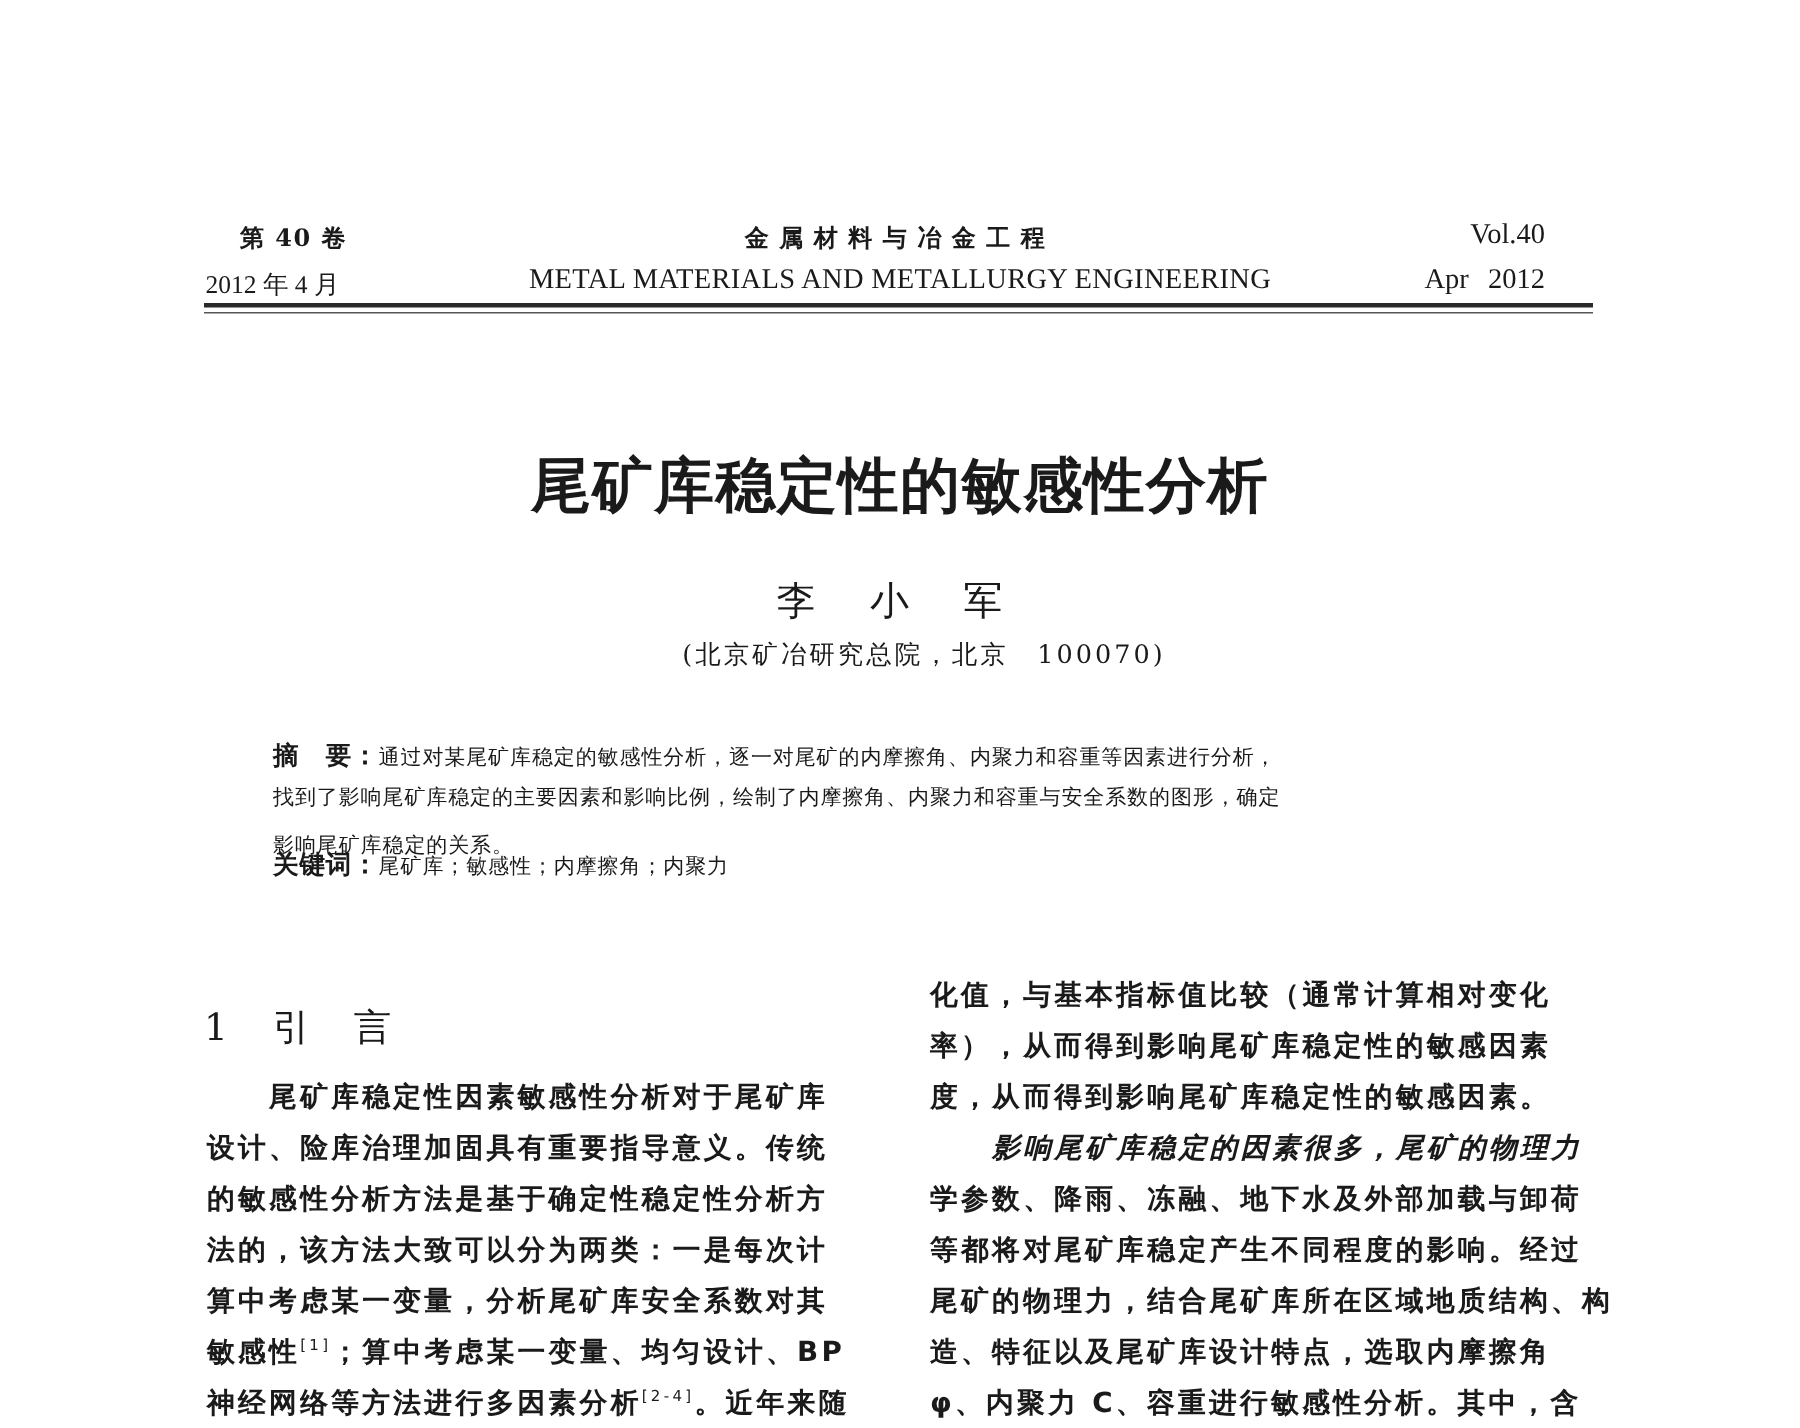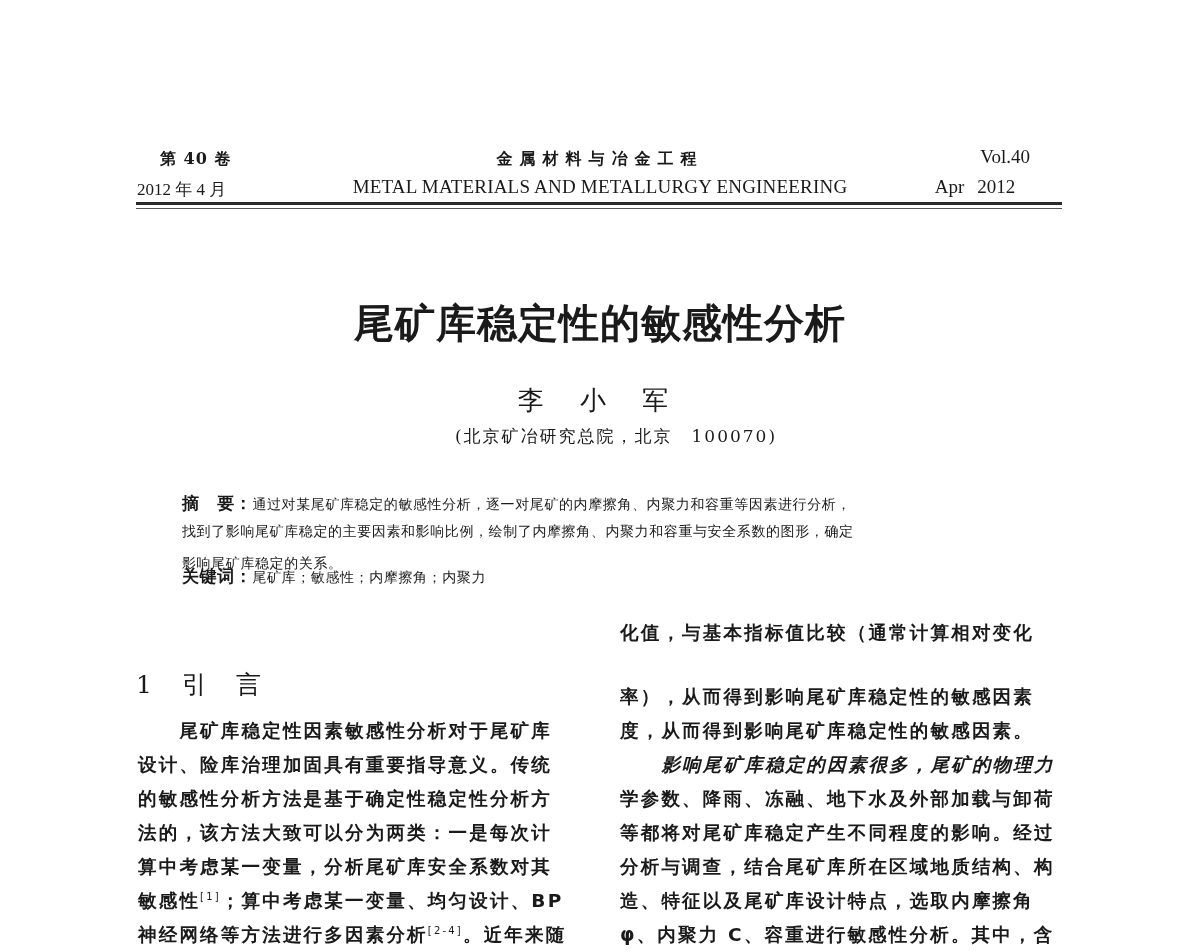--- a/index.html
+++ b/index.html
@@ -9,21 +9,21 @@
     font-family: "DejaVu Serif", "Liberation Serif", serif;
     position: relative;
   }
   .abs { position: absolute; white-space: nowrap; }
   
   .hdr-left { left: 160px; top: 149px; font-size: 16px; font-weight: bold; letter-spacing: 1px; }
   .hdr-left2 { left: 137px; top: 178px; font-size: 17px; font-family: "Liberation Serif", serif; }
   .hdr-center { left: 360px; width: 480px; top: 149px; font-size: 16px; font-weight: bold; text-align: center; letter-spacing: 7px; }
   .hdr-center2 { left: 340px; width: 520px; top: 176px; font-size: 19px; text-align: center; font-family: "Liberation Serif", serif; letter-spacing: 0.2px; }
   .hdr-right { left: 940px; width: 90px; top: 146px; font-size: 19px; text-align: right; font-family: "Liberation Serif", serif; }
-  .hdr-right2 { left: 920px; width: 110px; top: 176px; font-size: 19px; text-align: center; font-family: "Liberation Serif", serif; word-spacing: 8px; }
+  .hdr-right2 { left: 920px; width: 110px; top: 176px; font-size: 19px; text-align: right; font-family: "Liberation Serif", serif; word-spacing: 8px; }
   .rule-thick { position: absolute; left: 136px; width: 926px; top: 202px; height: 3px; background: #2a2a2a; }
   .rule-thin { position: absolute; left: 136px; width: 926px; top: 208px; height: 1px; background: #555; }
   
   .title { left: 0; width: 1200px; top: 296px; font-size: 40px; font-weight: bold; text-align: center; font-family: "DejaVu Sans", sans-serif; letter-spacing: 1px; }
   .author { left: 0; width: 1200px; top: 383px; font-size: 26px; text-align: center; letter-spacing: 14px; }
   .affil { left: 0; width: 1200px; top: 425px; font-size: 17px; text-align: center; letter-spacing: 2px; margin-left: 16px; }
   
   .abs-line { left: 182px; font-size: 14px; letter-spacing: 0.6px; font-family: "DejaVu Sans", sans-serif; }
   .abs-label { font-weight: bold; font-size: 17px; }
   
@@ -68,21 +68,21 @@
 <div class="abs col-line left-col" style="top:786px;">的敏感性分析方法是基于确定性稳定性分析方</div>
 <div class="abs col-line left-col" style="top:820px;">法的，该方法大致可以分为两类：一是每次计</div>
 <div class="abs col-line left-col" style="top:854px;">算中考虑某一变量，分析尾矿库安全系数对其</div>
 <div class="abs col-line left-col" style="top:888px;">
   <span>敏感性</span><sup>[1]</sup><span>；算中考虑某一变量、均匀设计、BP</span>
 </div>
 <div class="abs col-line left-col" style="top:922px;">
   <span>神经网络等方法进行多因素分析</span><sup>[2-4]</sup><span>。近年来随</span>
 </div>
 
-<div class="abs col-line right-col" style="top:620px;font-family:Liberation Serif, serif;">化值，与基本指标值比较（通常计算相对变化</div>
+<div class="abs col-line right-col" style="top:650px;font-family:Liberation Serif, serif;">化值，与基本指标值比较（通常计算相对变化</div>
 <div class="abs col-line right-col" style="top:684px;">率），从而得到影响尾矿库稳定性的敏感因素</div>
 <div class="abs col-line right-col" style="top:718px;">度，从而得到影响尾矿库稳定性的敏感因素。</div>
 <div class="abs col-line right-col" style="top:752px;font-style:italic;">　　影响尾矿库稳定的因素很多，尾矿的物理力</div>
 <div class="abs col-line right-col" style="top:786px;">学参数、降雨、冻融、地下水及外部加载与卸荷</div>
 <div class="abs col-line right-col" style="top:820px;">等都将对尾矿库稳定产生不同程度的影响。经过</div>
-<div class="abs col-line right-col" style="top:854px;">分析与调查，结合尾矿库所在区域地质结构、构</div>
+<div class="abs col-line right-col" style="top:854px;">尾矿的物理力，结合尾矿库所在区域地质结构、构</div>
 <div class="abs col-line right-col" style="top:888px;">造、特征以及尾矿库设计特点，选取内摩擦角</div>
 <div class="abs col-line right-col" style="top:922px;">φ、内聚力 C、容重进行敏感性分析。其中，含</div>
 
 </body></html>

